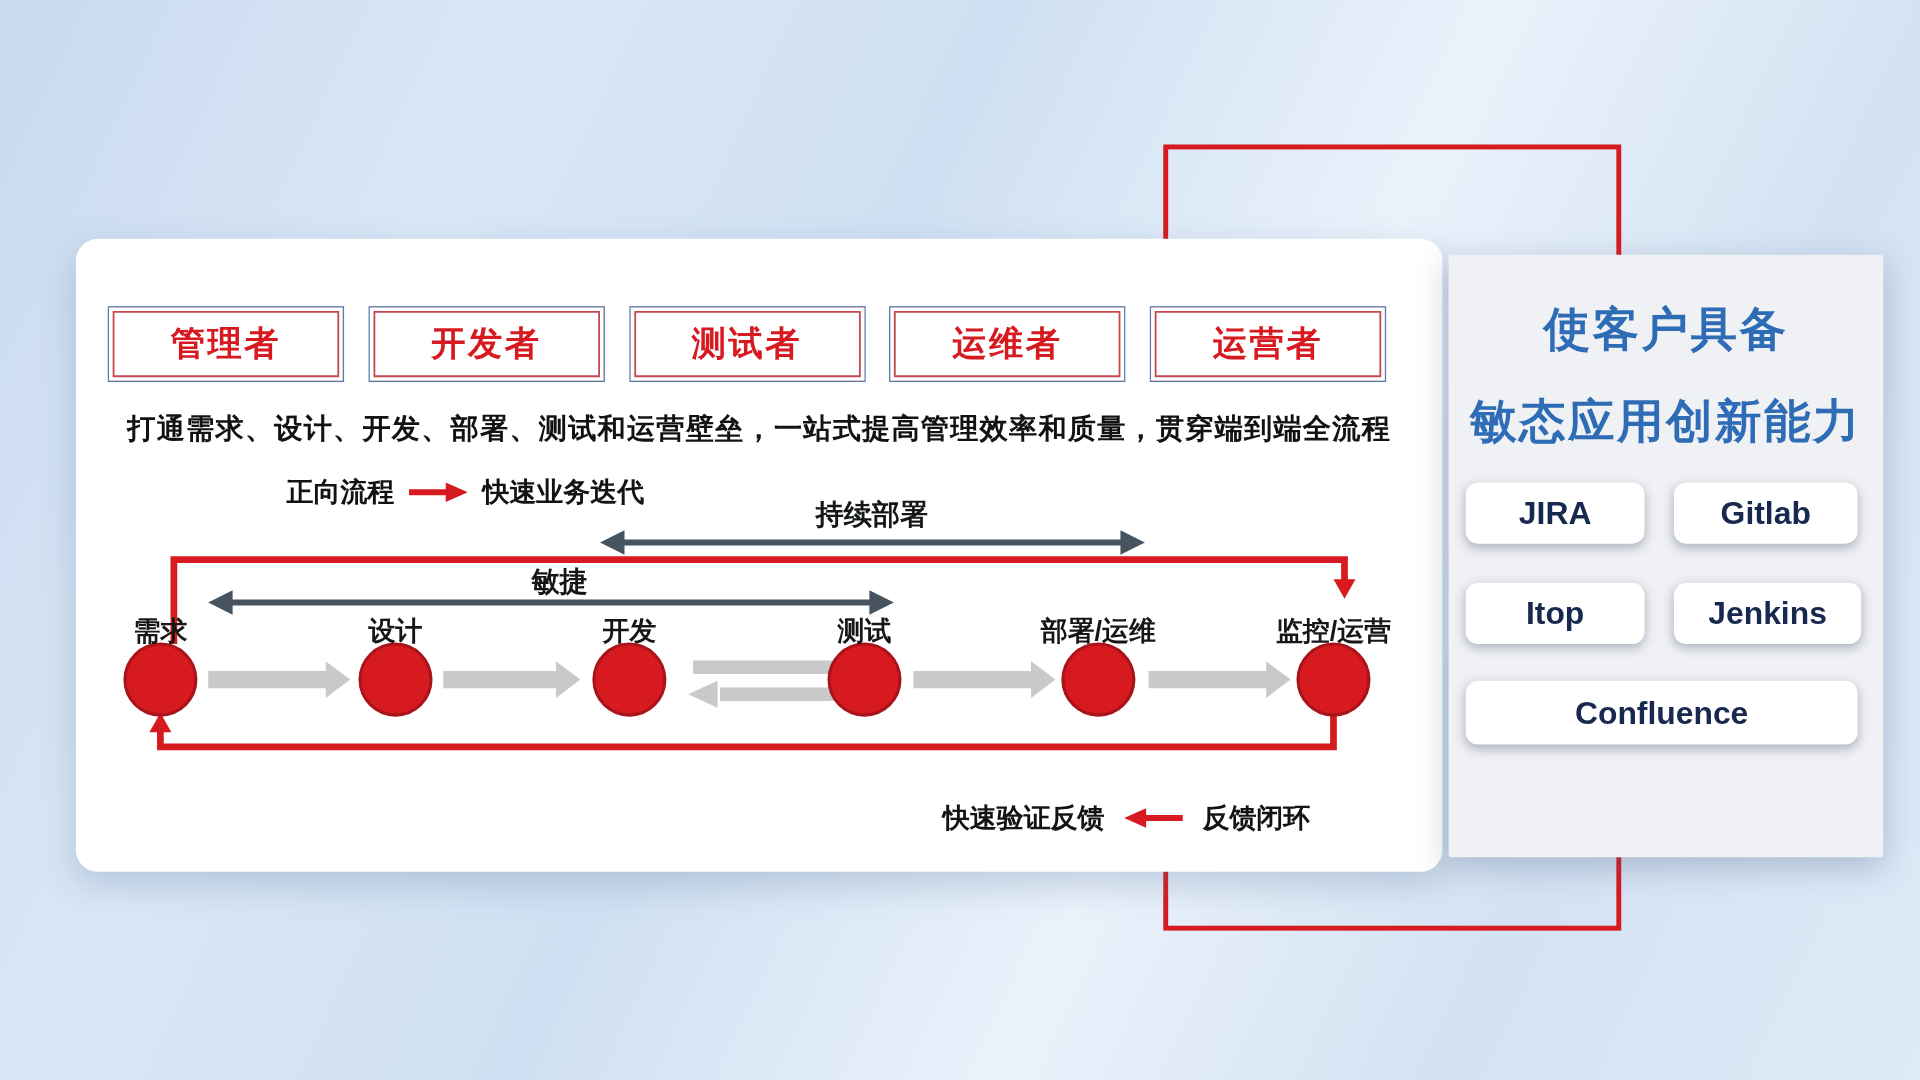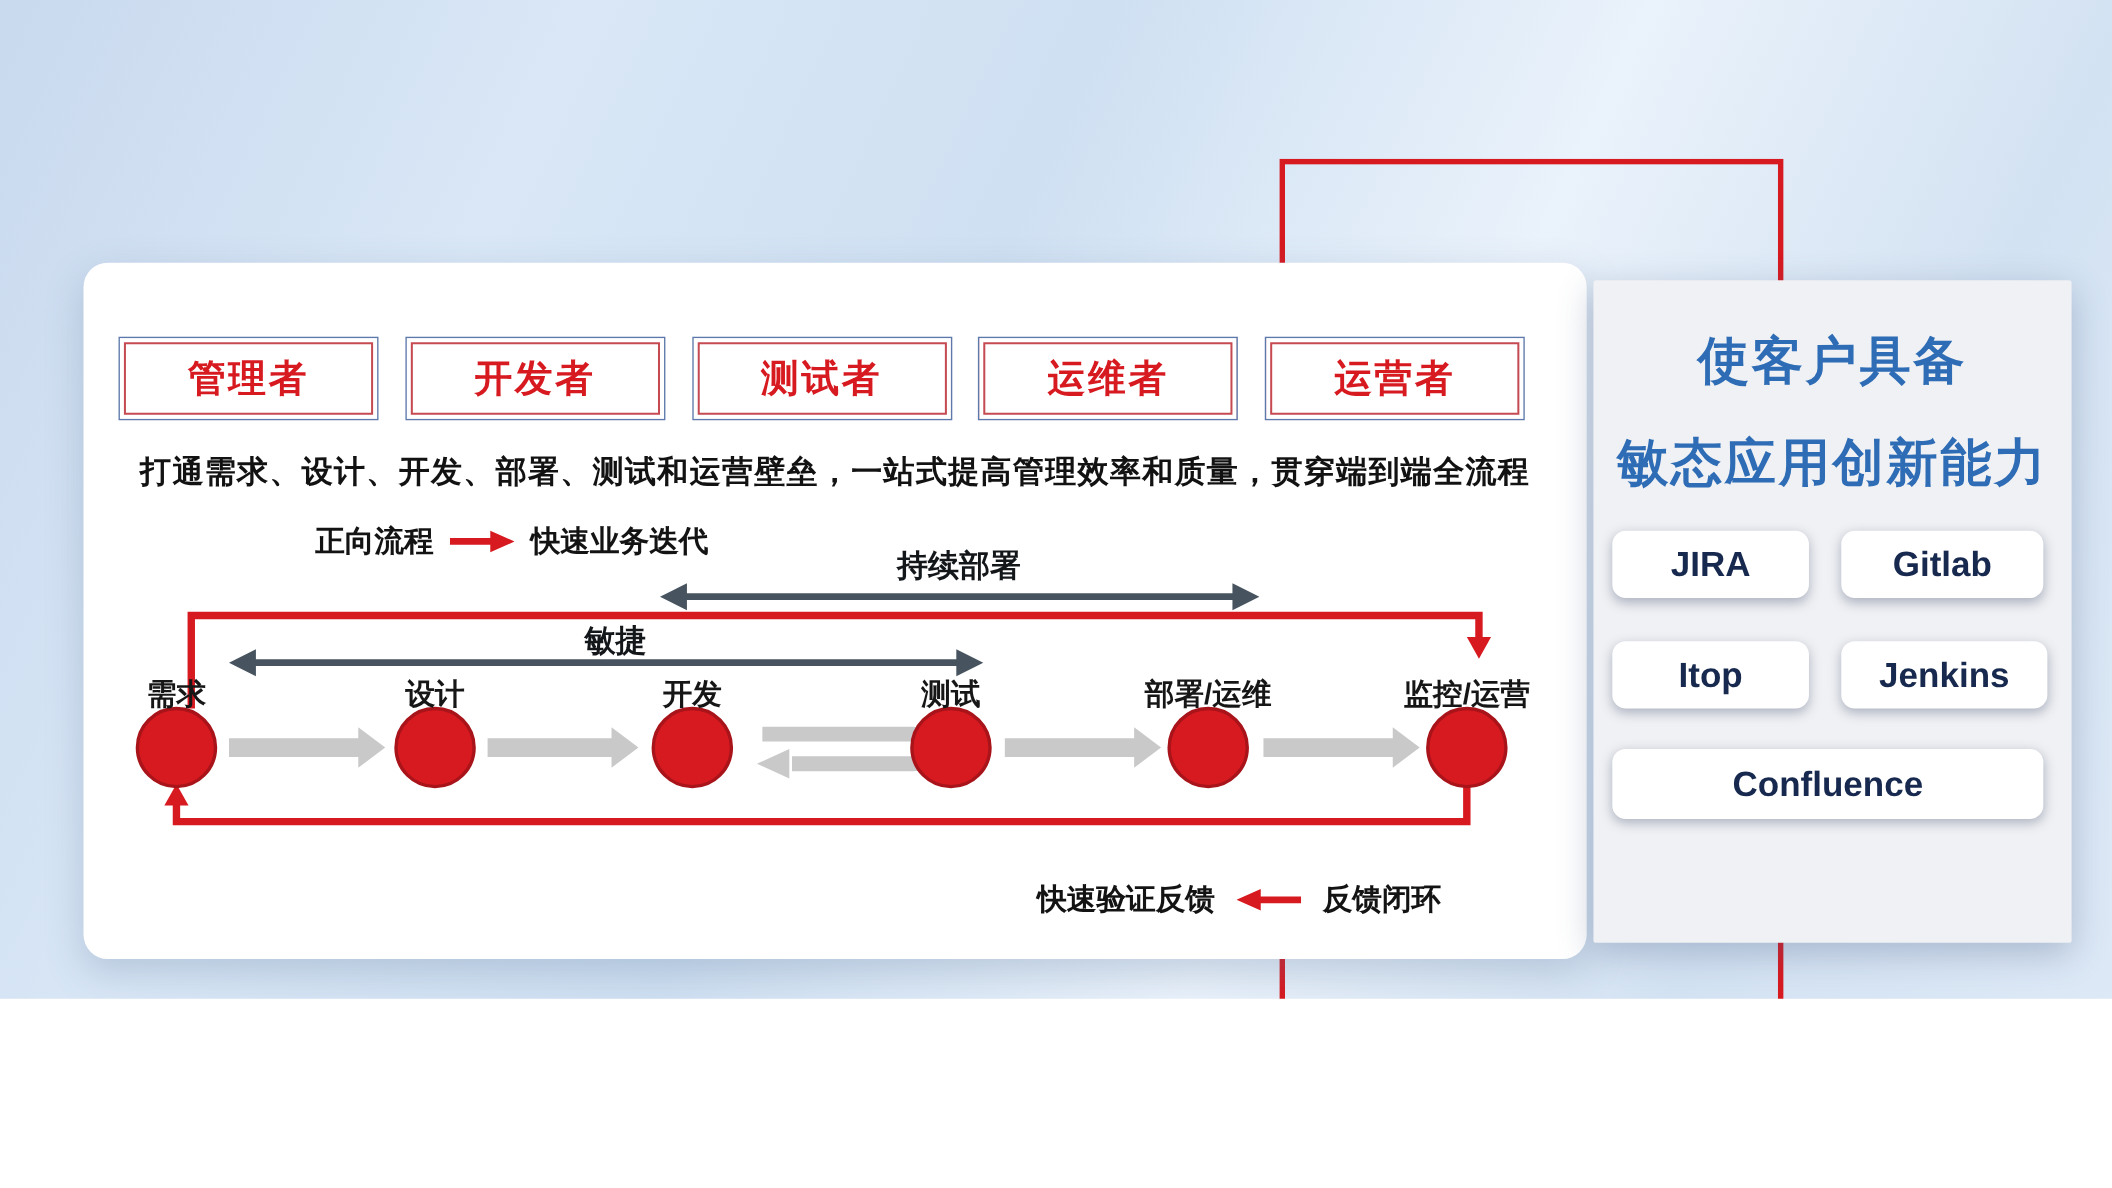--- a/index.html
+++ b/index.html
@@ -4,21 +4,21 @@
 <style>
   :root{
     --red:#d71920;
     --blue:#2e6db5;
     --slate:#47545f;
     --gray:#c9c9c9;
   }
   *{box-sizing:border-box;margin:0;padding:0;}
   html,body{width:1920px;height:1080px;overflow:hidden;}
   body{font-family:"Liberation Sans","DejaVu Sans",sans-serif;}
-  .viewport{width:1920px;height:908px;overflow:hidden;}
+  .viewport{width:1920px;height:1080px;overflow:hidden;}
   .stage{
     width:1568px;height:882px;
     transform:scale(1.2245);transform-origin:top left;
     position:relative;
     background:linear-gradient(115deg,#c9d9ee 0%,#d9e7f6 22%,#cfe0f2 42%,#eaf2fb 62%,#d3e2f2 80%,#dfeaf7 100%);
   }
 
   
   .red-frame{
     position:absolute;left:950px;top:118px;width:374px;height:642px;

